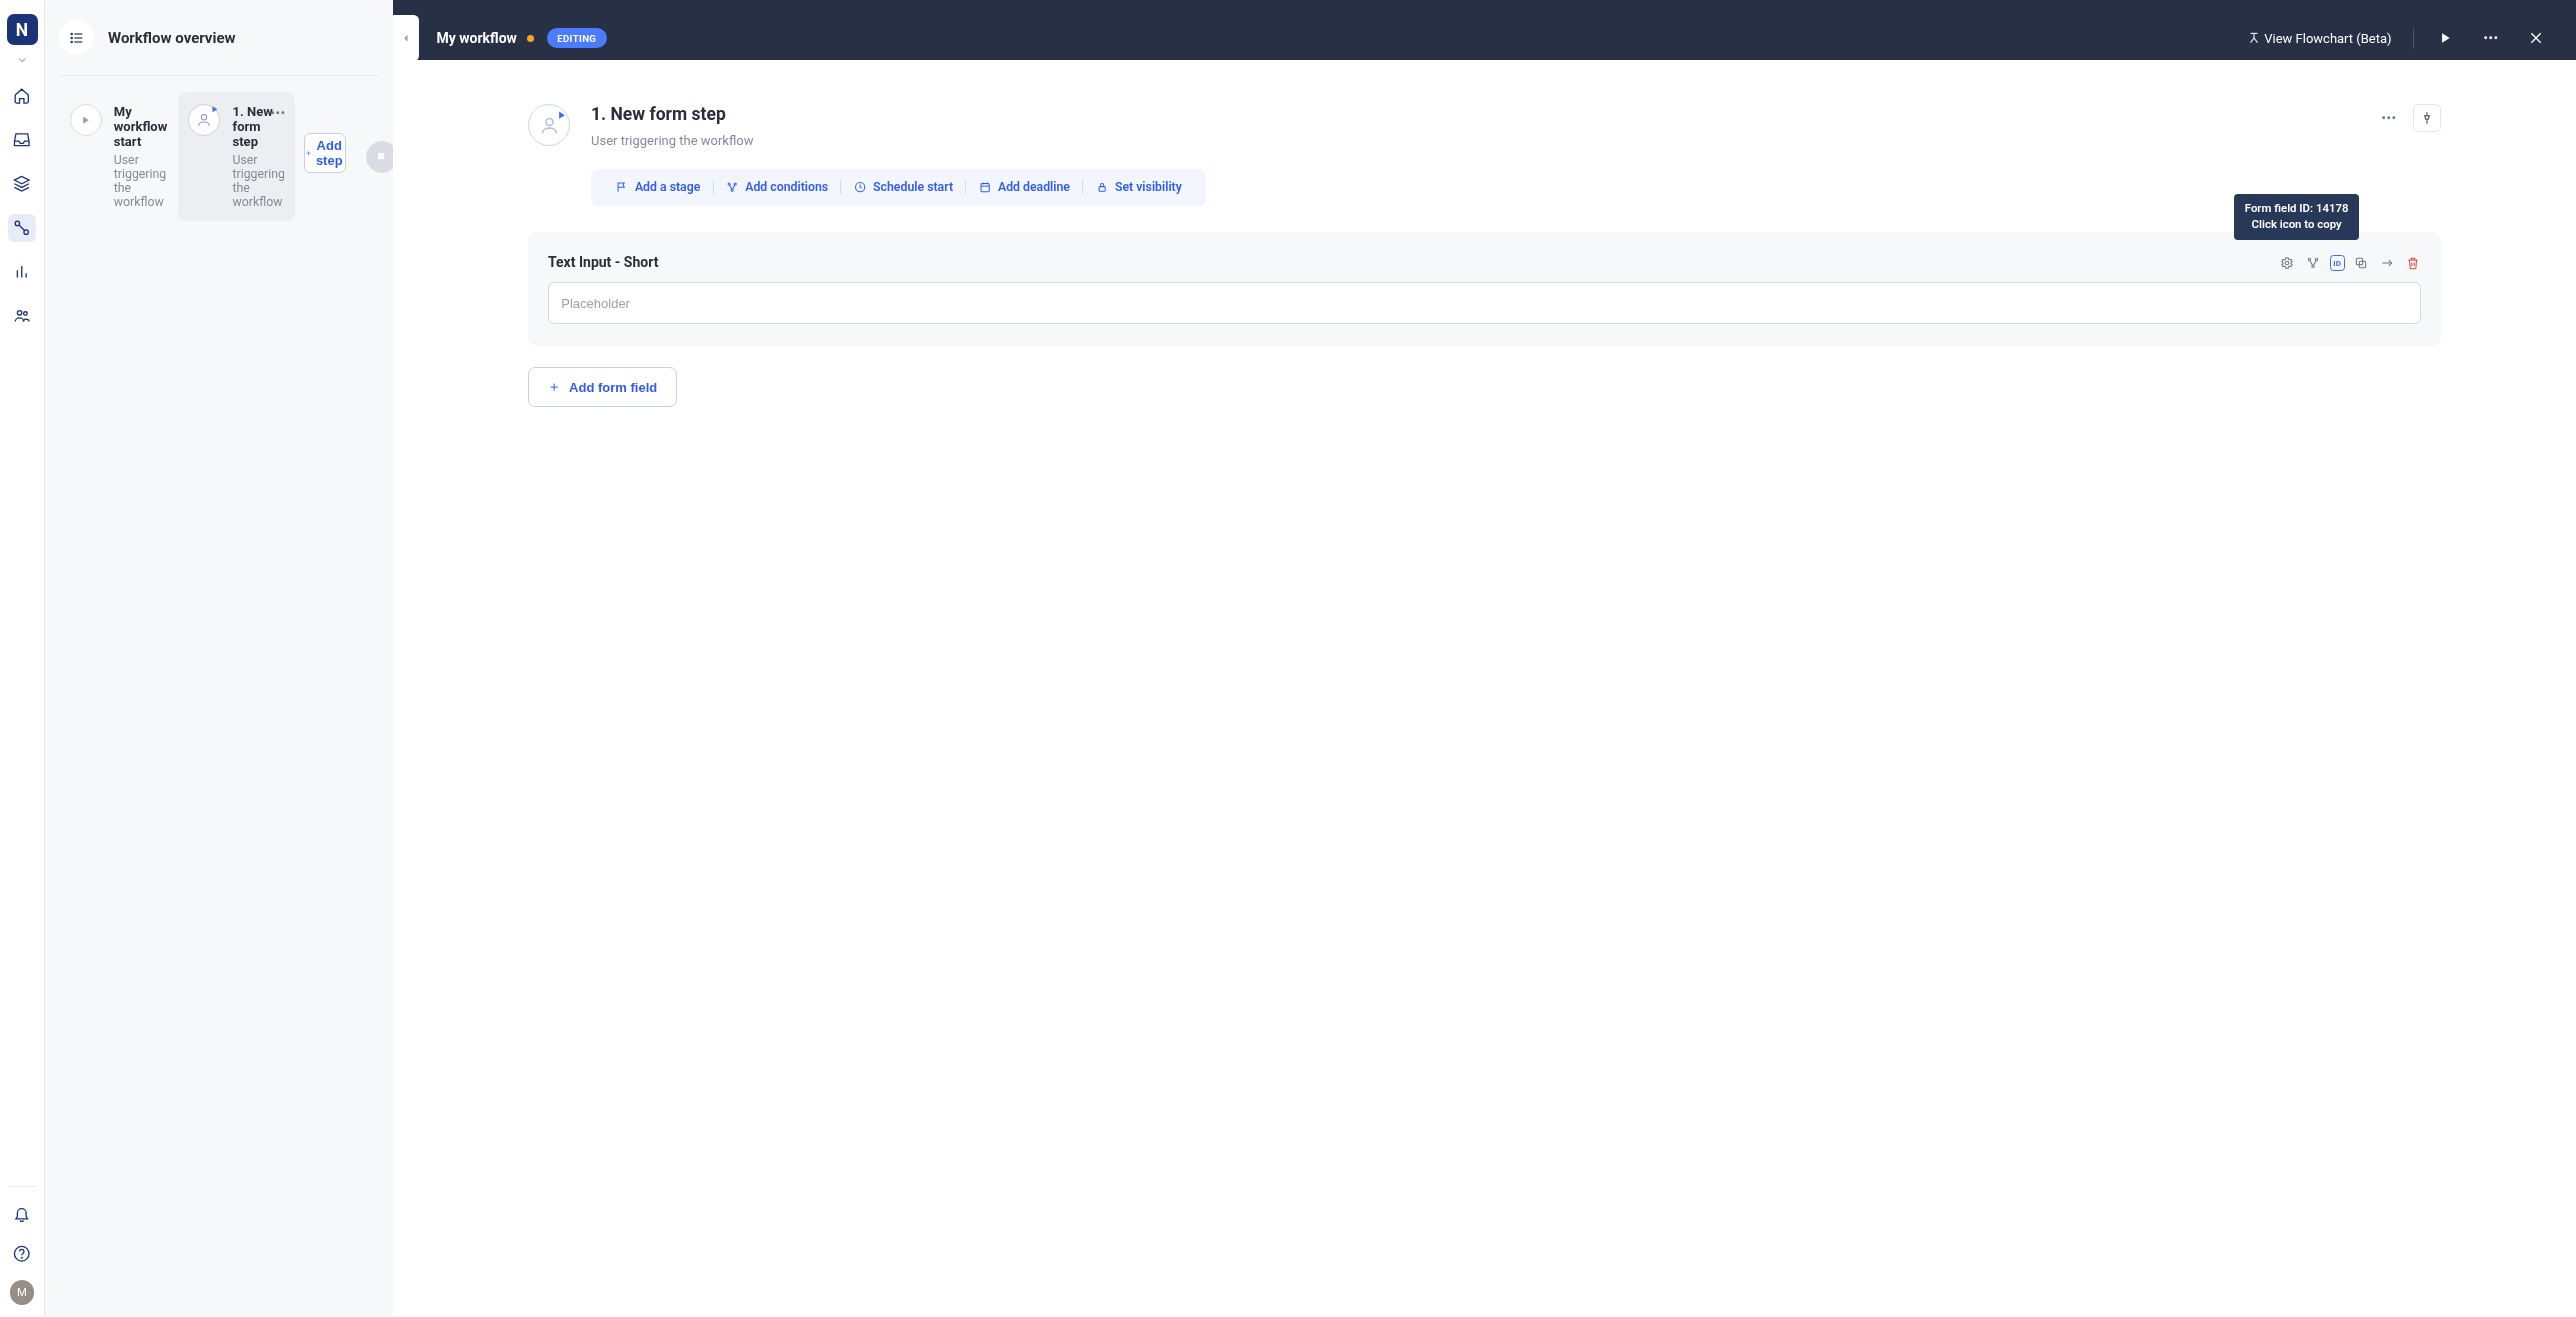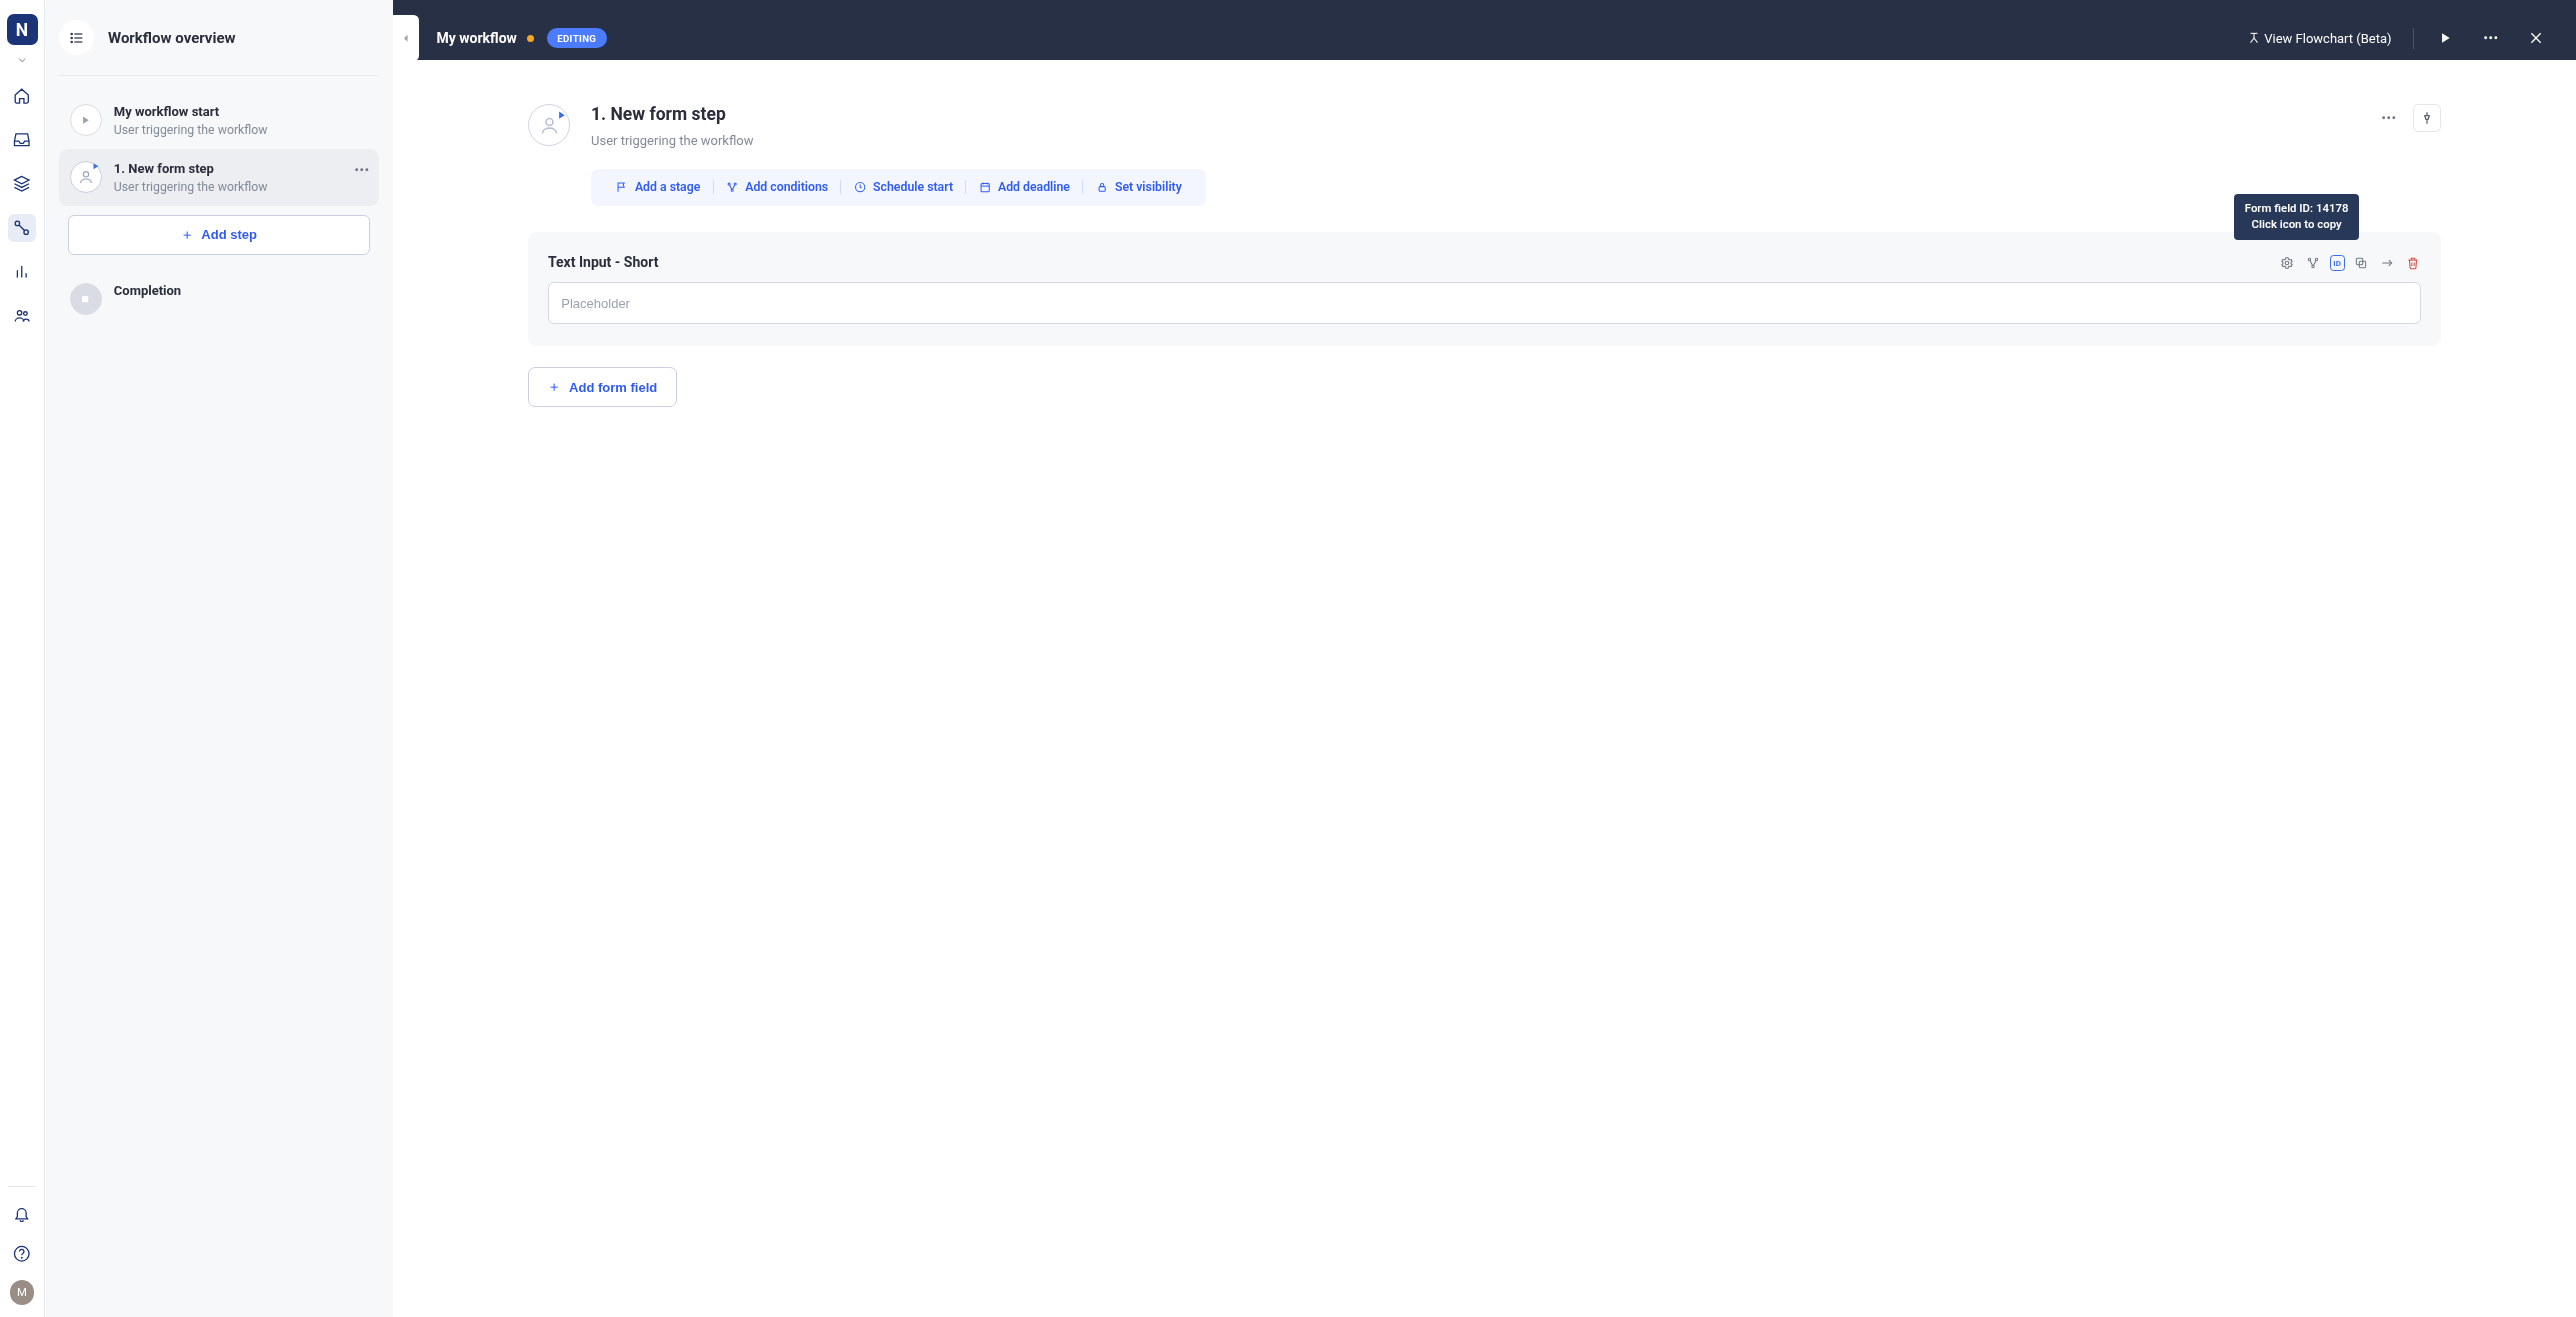--- a/index.html
+++ b/index.html
@@ -15,33 +15,33 @@
 .rail-icon.active{background:#e8ecf6;}
 .rail-spacer{flex:1;}
 .rail-divider{width:28px;border-top:0.9px solid #e6e8eb;margin:12.3px 0;}
 .rail-avatar{width:24.5px;height:24.5px;border-radius:50%;background:#988e86;color:#fff;font-size:11.4px;display:flex;align-items:center;justify-content:center;margin-bottom:12.3px;}
 
 
 .sidebar{width:348px;min-width:348px;background:#f7f8fa;display:flex;flex-direction:column;padding:0 14px;height:100%;}
 .wo-header{display:flex;align-items:center;gap:14px;height:76px;border-bottom:0.9px solid #e8eaec;}
 .wo-header-badge{width:35px;height:35px;border-radius:50%;background:#fff;display:flex;align-items:center;justify-content:center;color:#3a4356;}
 .wo-title{font-weight:700;font-size:15px;}
-.step-list{display:flex;flex-direction:column;padding-top:16px;gap:0;}
+.step-list{display:flex;flex-direction:row;padding-top:16px;gap:0;align-items:center;}
 .step-item{display:flex;gap:12.3px;padding:12.3px 10.5px;border-radius:8.8px;position:relative;cursor:pointer;}
 .step-item.selected{background:#eceef1;}
 .step-icon{width:32px;height:32px;border-radius:50%;border:1.8px solid #d9dde3;display:flex;align-items:center;justify-content:center;flex-shrink:0;color:#9aa1ae;background:#fff;}
 .step-icon.user{position:relative;border-color:#c9d0dd;}
 .step-icon.user .play-mini{position:absolute;right:-1.8px;top:-1.8px;width:12.3px;height:12.3px;}
 .step-icon.completion{background:#d9dde3;border-color:#d9dde3;}
 .step-text{display:flex;flex-direction:column;gap:3.5px;}
 .step-title{font-weight:700;font-size:13px;}
 .step-sub{color:#838a98;font-size:12.3px;}
 .step-item .more{position:absolute;right:8.8px;top:12.3px;color:#6f7784;display:none;}
 .step-item.selected .more{display:flex;}
-.add-step-btn{margin:8.8px 8.8px 16px;border:0.9px solid #c9cfe0;background:#fff;color:#305cf2;border-radius:6.1px;height:40px;display:flex;align-items:center;justify-content:center;gap:8px;font-size:13px;font-weight:600;cursor:pointer;}
+.add-step-btn{margin:8.8px 8.8px 16px;border:0.9px solid #c9cfe0;background:#fff;color:#305cf2;border-radius:6.1px;height:40px;display:flex;align-items:center;justify-content:center;gap:1px;font-size:13px;font-weight:600;cursor:pointer;}
 .add-step-btn svg{color:#305cf2;}
 
 
 .main{flex:1;display:flex;flex-direction:column;position:relative;}
 .topbar{height:60px;background:#273044;color:#fff;display:flex;align-items:center;padding:16px 26px 0 0;position:relative;}
 .collapse-btn{width:26px;height:46px;background:#fff;color:#9aa1ae;display:flex;align-items:center;justify-content:center;border-radius:0 5.3px 5.3px 0;margin-left:0;margin-right:17.5px;cursor:pointer;}
 .tb-title{font-weight:700;font-size:14px;margin-right:10.5px;}
 .tb-dot{width:7px;height:7px;border-radius:50%;background:#f5a623;margin-right:12.3px;}
 .tb-badge{background:#4b7cff;color:#fff;font-size:9.6px;font-weight:700;letter-spacing:0.4px;padding:4.4px 10.5px;border-radius:875px;}
 .tb-spacer{flex:1;}

